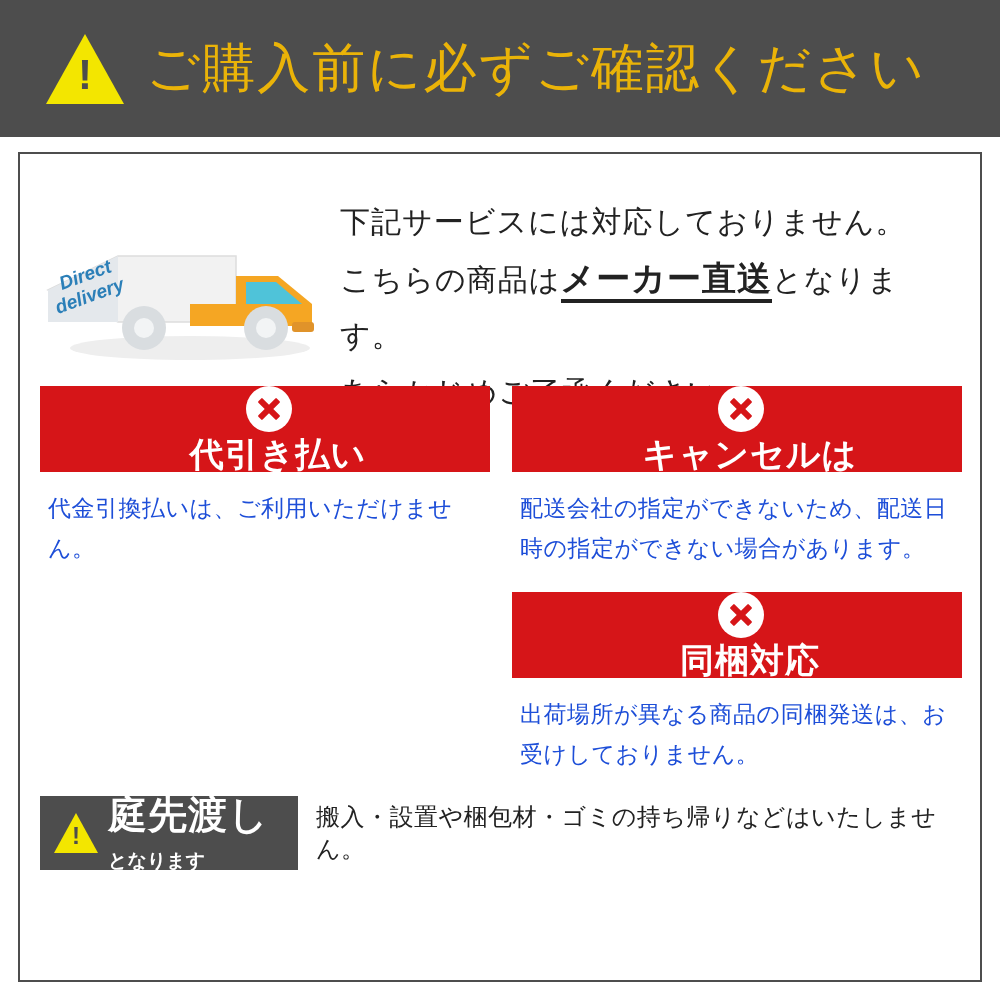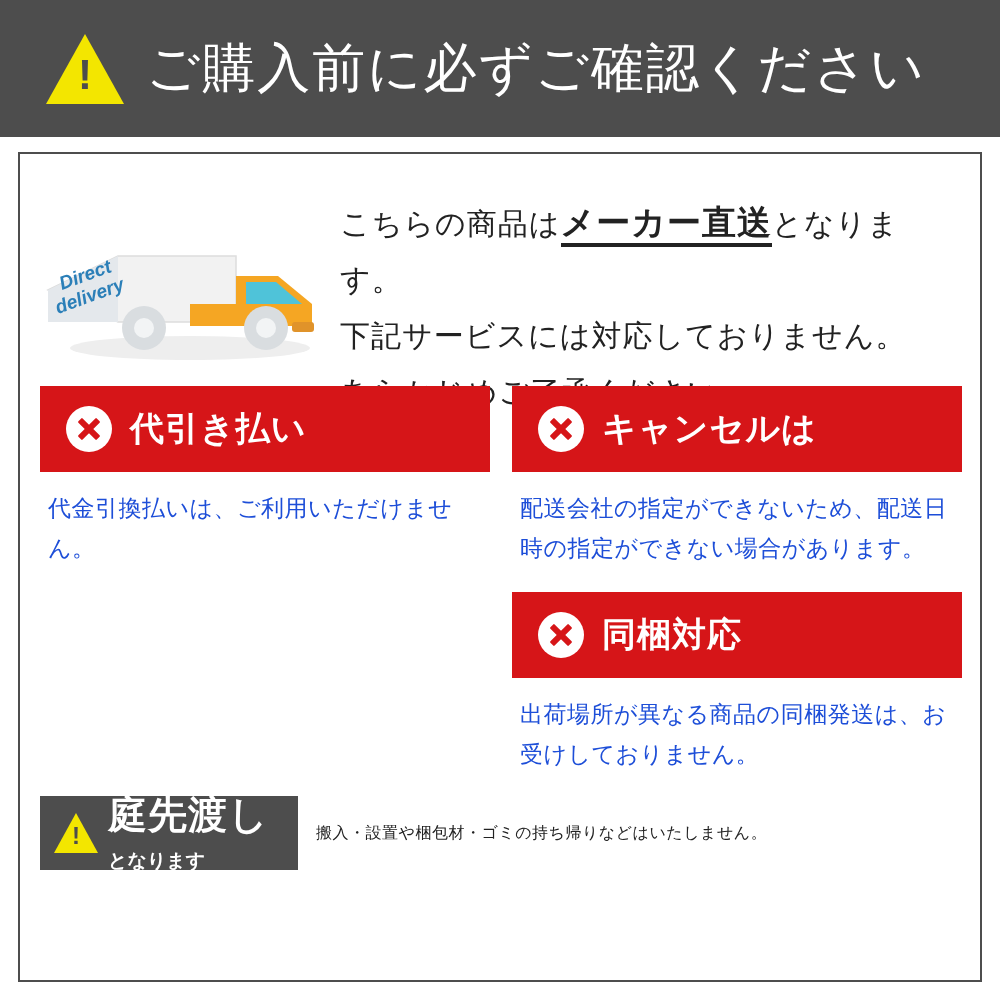--- a/index.html
+++ b/index.html
@@ -56,21 +56,21 @@
     top: 18px;
     width: 78px;
     text-align: center;
     font-size: 42px;
     line-height: 46px;
     font-weight: bold;
     color: #4d4d4d;
     font-family: "Liberation Sans", sans-serif;
   }
   .header-title {
-    color: #ffffff;
+    color: #eab308;
     font-size: 53px;
     letter-spacing: 2px;
     font-weight: 500;
     white-space: nowrap;
   }
 
   
   .frame {
     position: absolute;
     left: 18px;
@@ -120,20 +120,21 @@
     margin-top: 6px;
   }
   .card { width: 450px; }
   .card-head {
     background: #d61518;
     height: 86px;
     display: flex;
     align-items: center;
     padding-left: 26px;
     box-sizing: border-box;
+    flex-direction: column;
   }
   .x-icon {
     width: 46px;
     height: 46px;
     border-radius: 50%;
     background: #ffffff;
     position: relative;
     flex: 0 0 auto;
     margin-right: 18px;
   }
@@ -221,21 +222,21 @@
     display: block;
     font-size: 19px;
     font-weight: bold;
     margin-top: 15px;
   }
   .footer-right {
     flex: 1 1 auto;
     display: flex;
     align-items: center;
     padding-left: 18px;
-    font-size: 16px;
+    font-size: 24px;
     color: #222222;
     letter-spacing: 0.5px;
   }
 </style>
 </head>
 <body>
 
 <div class="page">
 
   <div class="header">
@@ -267,24 +268,24 @@
 
           <rect x="252" y="150" width="22" height="10" rx="3" fill="#e0932a"></rect>
 
           <circle cx="104" cy="156" r="22" fill="#d9dde0"></circle>
           <circle cx="104" cy="156" r="10" fill="#f2f4f5"></circle>
           <circle cx="226" cy="156" r="22" fill="#d9dde0"></circle>
           <circle cx="226" cy="156" r="10" fill="#f2f4f5"></circle>
         </svg>
       </div>
       <div class="intro-text">
+        <div>下記サービスには対応しておりません。</div>
         <div>
           <span>こちらの商品は</span><span class="strong">メーカー直送</span><span>となります。</span>
         </div>
-        <div>下記サービスには対応しておりません。</div>
         <div>あらかじめご了承ください。</div>
       </div>
     </div>
 
     <div class="grid">
 
       <div class="card">
         <div class="card-head">
           <div class="x-icon"></div>
           <div class="card-title">代引き払い</div>

